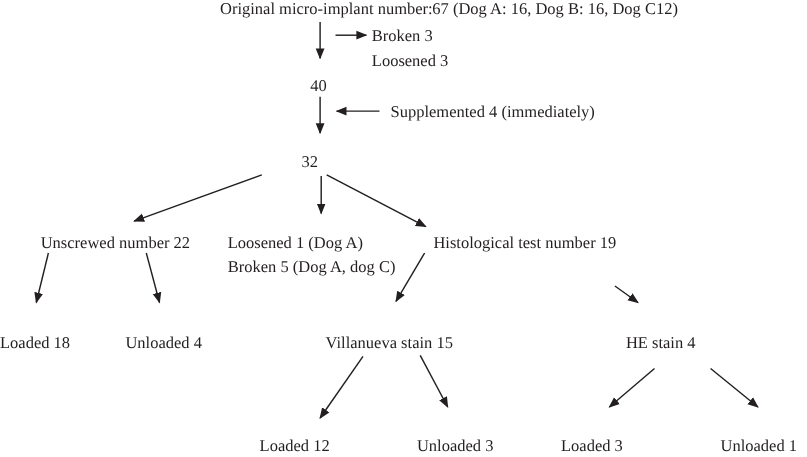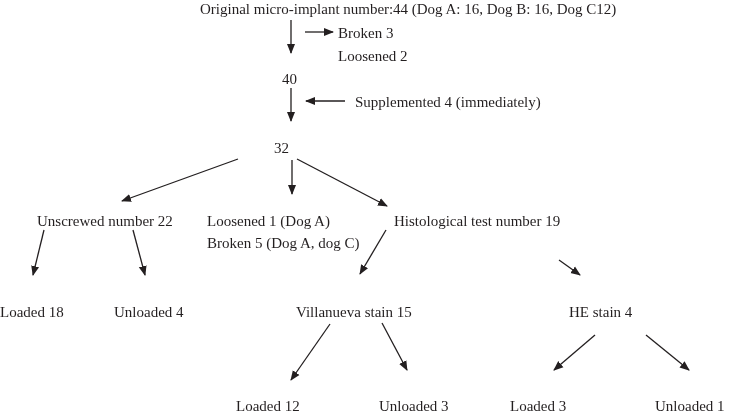--- a/index.html
+++ b/index.html
@@ -31,23 +31,23 @@
     <line x1="559" y1="260" x2="580" y2="275" marker-end="url(#ah)"></line>
     <line x1="330" y1="324" x2="291" y2="380" marker-end="url(#ah)"></line>
     <line x1="382" y1="323" x2="407" y2="370" marker-end="url(#ah)"></line>
     <line x1="595" y1="335" x2="554" y2="370" marker-end="url(#ah)"></line>
     <line x1="646" y1="335" x2="689" y2="370" marker-end="url(#ah)"></line>
   </g>
 </svg>
 
 <div class="t" style="left:200px;top:0px;text-align:left;width:232px;left:200px;">Original micro-implant number:</div>
 
-<div class="t" style="left:393px;top:0px;">44 (Dog A: 16, Dog B: 16, Dog C12)</div>
+<div class="t" style="left:393px;top:0px;">67 (Dog A: 16, Dog B: 16, Dog C12)</div>
 <div class="t" style="left:338px;top:24px;text-align:right;">Broken 3</div>
-<div class="t" style="left:338px;top:47px;">Loosened 2</div>
+<div class="t" style="left:338px;top:47px;">Loosened 3</div>
 <div class="t" style="left:282px;top:70px;">40</div>
 <div class="t" style="left:355px;top:93px;">Supplemented 4 (immediately)</div>
 <div class="t" style="left:274px;top:139px;">32</div>
 <div class="t" style="left:37px;top:212px;">Unscrewed number 22</div>
 <div class="t" style="left:207px;top:212px;">Loosened 1 (Dog A)</div>
 <div class="t" style="left:207px;top:234px;">Broken 5 (Dog A, dog C)</div>
 <div class="t" style="left:355px;top:212px;margin-left:39px;">Histological test number 19</div>
 <div class="t" style="left:0px;top:303px;">Loaded 18</div>
 <div class="t" style="left:114px;top:303px;">Unloaded 4</div>
 <div class="t" style="left:296px;top:303px;">Villanueva stain 15</div>

